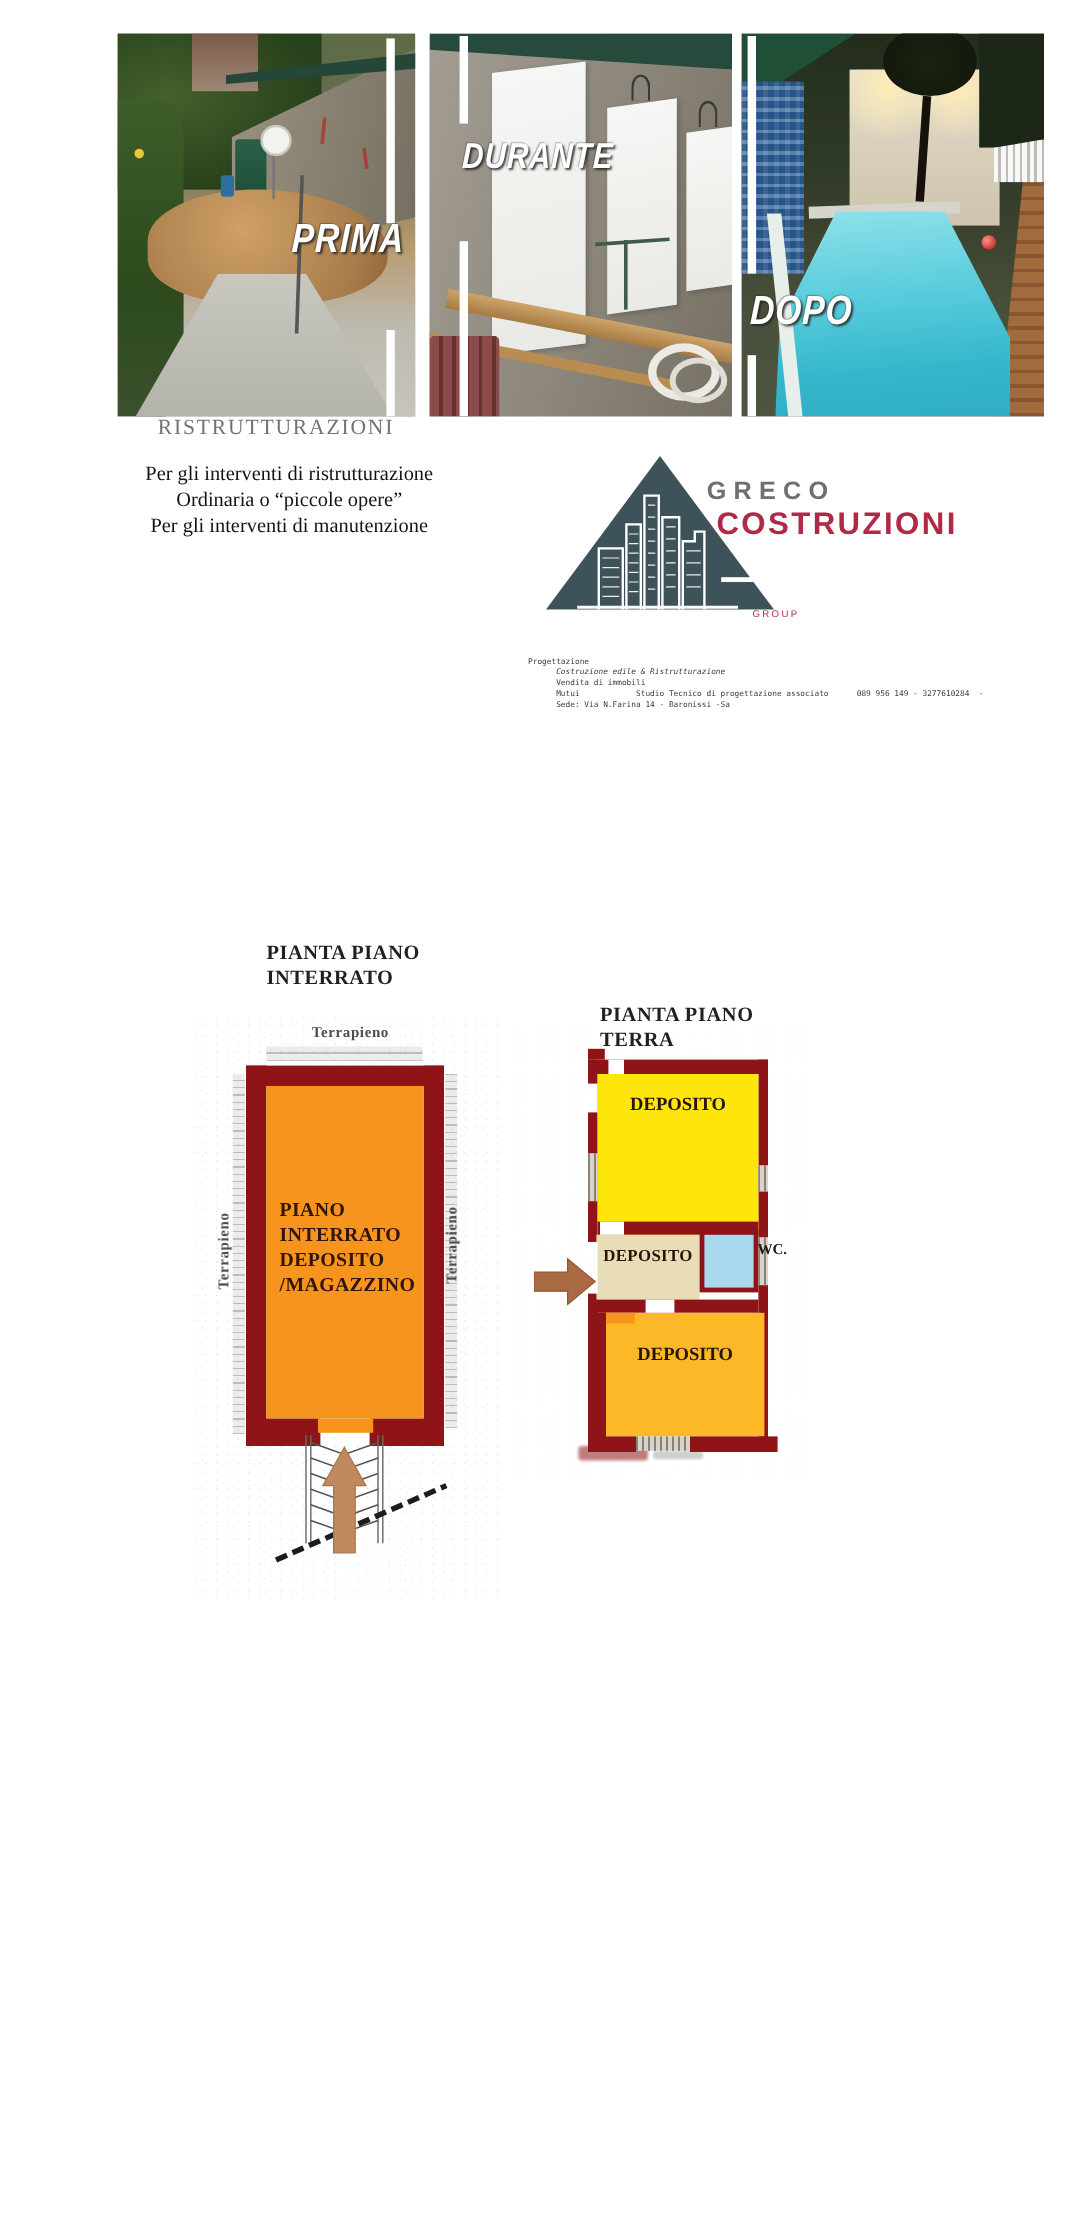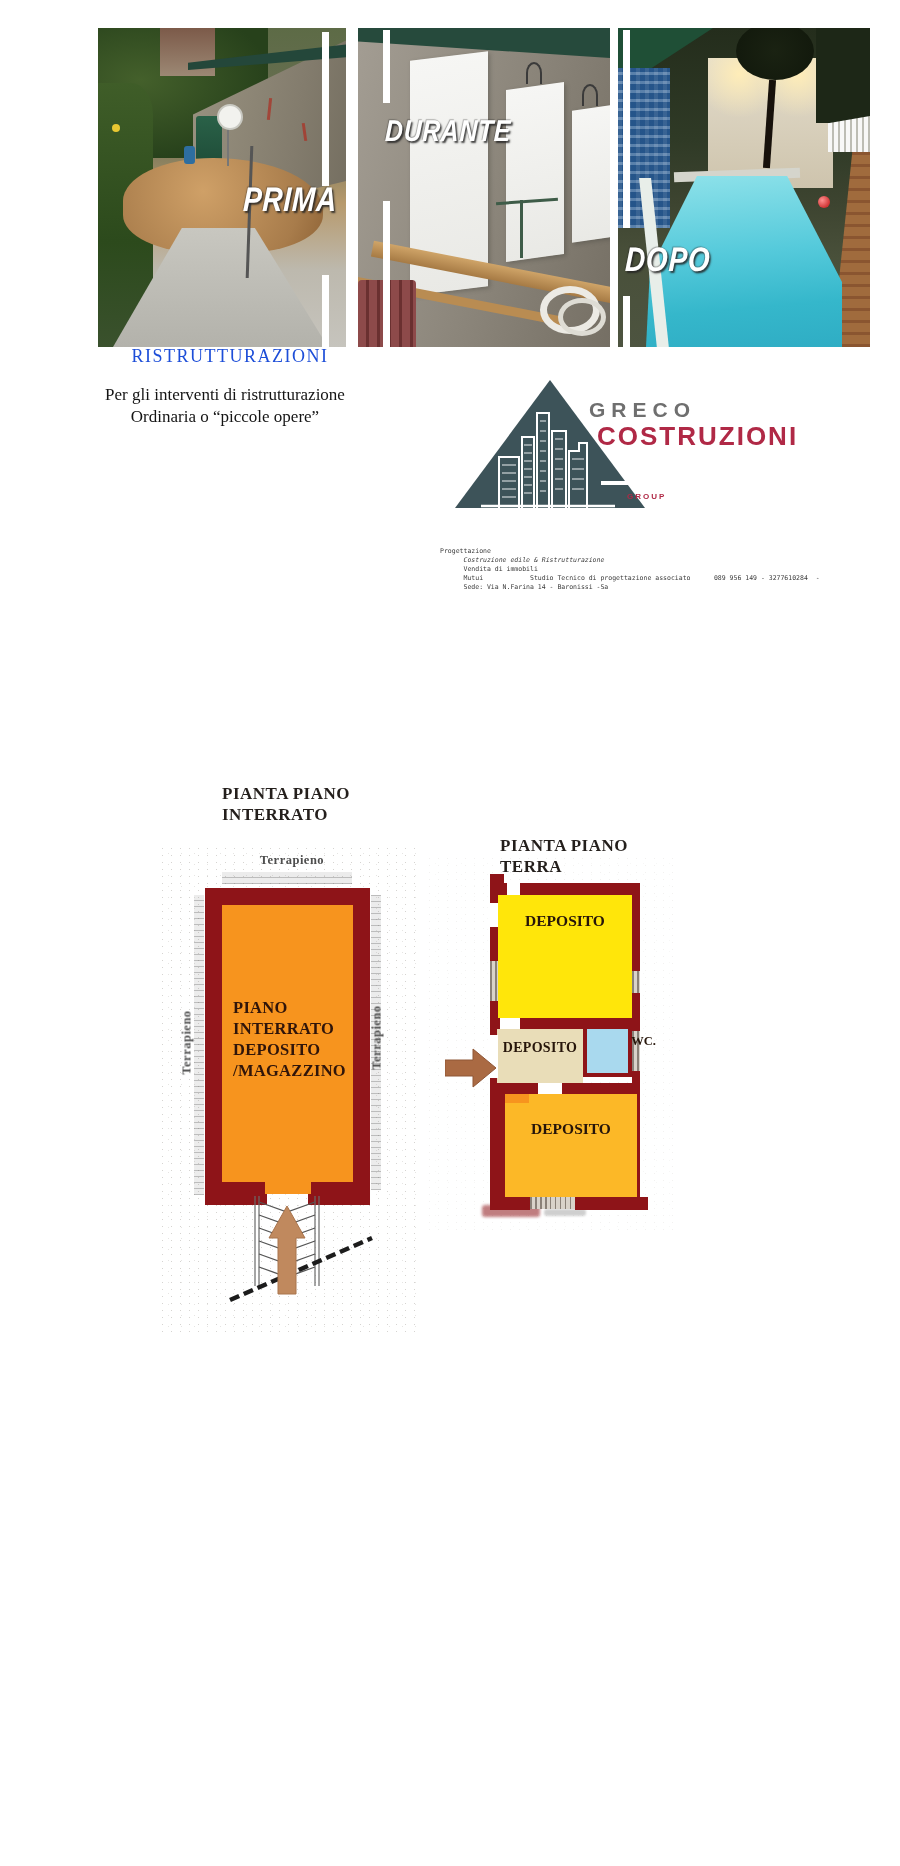--- a/index.html
+++ b/index.html
@@ -75,34 +75,34 @@
      background:linear-gradient(175deg,#8fe2ea,#55cadb 45%,#35b7cb 75%,#2fadc4);}
   .p3-rim{left:30px;top:150px;width:12px;height:170px;transform:skewX(6deg);background:#e8eee9;}
   .p3-ball{left:200px;top:168px;width:12px;height:12px;border-radius:50%;background:radial-gradient(circle at 35% 35%,#ff8f8f,#d03535 70%);}
   .p3-deck{left:214px;top:118px;width:38px;height:201px;clip-path:polygon(55% 0,100% 0,100% 100%,0 100%);
      background:repeating-linear-gradient(0deg,#8a5530 0 3px,#a06b3d 3px 12px);}
   .p3-fence{left:210px;top:88px;width:42px;height:36px;clip-path:polygon(0 20%,100% 0,100% 100%,0 100%);
      background:repeating-linear-gradient(90deg,#f8f8f8 0 4px,#bdbdb5 4px 6px);}
 
   
   .heading{position:absolute;left:60px;top:346px;width:340px;margin:0;text-align:center;
-           font-size:18px;font-weight:normal;letter-spacing:1.5px;color:#1d4ed8;}
-  .para{position:absolute;left:55px;top:384px;width:340px;text-align:center;color:#141414;}
+           font-size:18px;font-weight:normal;letter-spacing:1.5px;color:#737373;}
+  .para{position:absolute;left:71px;top:384px;width:340px;text-align:center;color:#141414;}
   .para p{margin:0;font-size:17px;line-height:21.5px;}
   .cta{position:absolute;left:55px;top:481px;width:350px;text-align:center;color:#141414;}
   .cta p{margin:0;font-size:18px;line-height:21.5px;}
 
   
   .logo-tri{position:absolute;left:453px;top:377px;}
   .logo-greco{position:absolute;left:589px;top:398px;font-family:Liberation Sans, sans-serif;
               font-size:21px;font-weight:600;letter-spacing:6px;color:#6f6f6f;text-align:right;}
   .logo-costr{position:absolute;left:597px;top:421px;font-family:"Liberation Sans",sans-serif;
               font-size:26px;font-weight:bold;letter-spacing:2px;color:#b02946;}
-  .logo-group{position:absolute;left:627px;top:492px;font-family:"Liberation Sans",sans-serif;
-              font-size:8px;font-weight:bold;letter-spacing:2px;color:#b02946;}
+  .logo-group{position:absolute;left:627px;top:507px;font-family:"Liberation Sans",sans-serif;
+              font-size:8px;font-weight:normal;letter-spacing:2px;color:#b02946;}
   .logo-gap{position:absolute;left:601px;top:481px;width:30px;height:4px;background:#fff;}
   .logo-details{position:absolute;left:440px;top:511px;color:#3b3b3b;
                 font-family:"DejaVu Sans Mono",monospace;font-size:6.5px;line-height:9px;margin-top:36px;}
   .logo-details div{white-space:pre;}
   .logo-details .it{font-style:italic;}
 
   
   .plan-title{position:absolute;margin:0;font-size:17px;font-weight:bold;letter-spacing:.5px;
               color:#241f1c;line-height:21px;}
   .speckle{position:absolute;z-index:0;
@@ -203,20 +203,21 @@
       <div class="wbar" style="left:5px;top:268px;height:51px;"></div>
       <span class="plabel" style="left:8px;top:212px;font-size:34px;">DOPO</span>
     </figure>
   </section>
 
   <h2 class="heading">RISTRUTTURAZIONI</h2>
 
   <div class="para">
     <p>Per gli interventi di ristrutturazione</p>
     <p>Ordinaria o “piccole opere”</p>
+    <p>Per gli interventi di manutenzione</p>
   </div>
 
 
   <div>
     <svg class="logo-tri" width="195" height="133" viewBox="0 0 195 133">
       <polygon points="97,3 2,131 192,131" fill="#3d5359"></polygon>
       <path d="M46,131 V80 H66 V131 M69,131 V60 H81 V131 M84,131 V36 H96 V131 M99,131 V54 H113 V131 M116,131 V74 H126 V66 H134 V131" stroke="#fff" stroke-width="2" fill="none"></path>
       <path d="M49,88 H63 M49,96 H63 M49,104 H63 M49,112 H63 M49,120 H63
                M71,68 H79 M71,76 H79 M71,84 H79 M71,92 H79 M71,100 H79 M71,108 H79 M71,116 H79
                M87,44 H93 M87,54 H93 M87,64 H93 M87,74 H93 M87,84 H93 M87,94 H93 M87,104 H93 M87,114 H93

